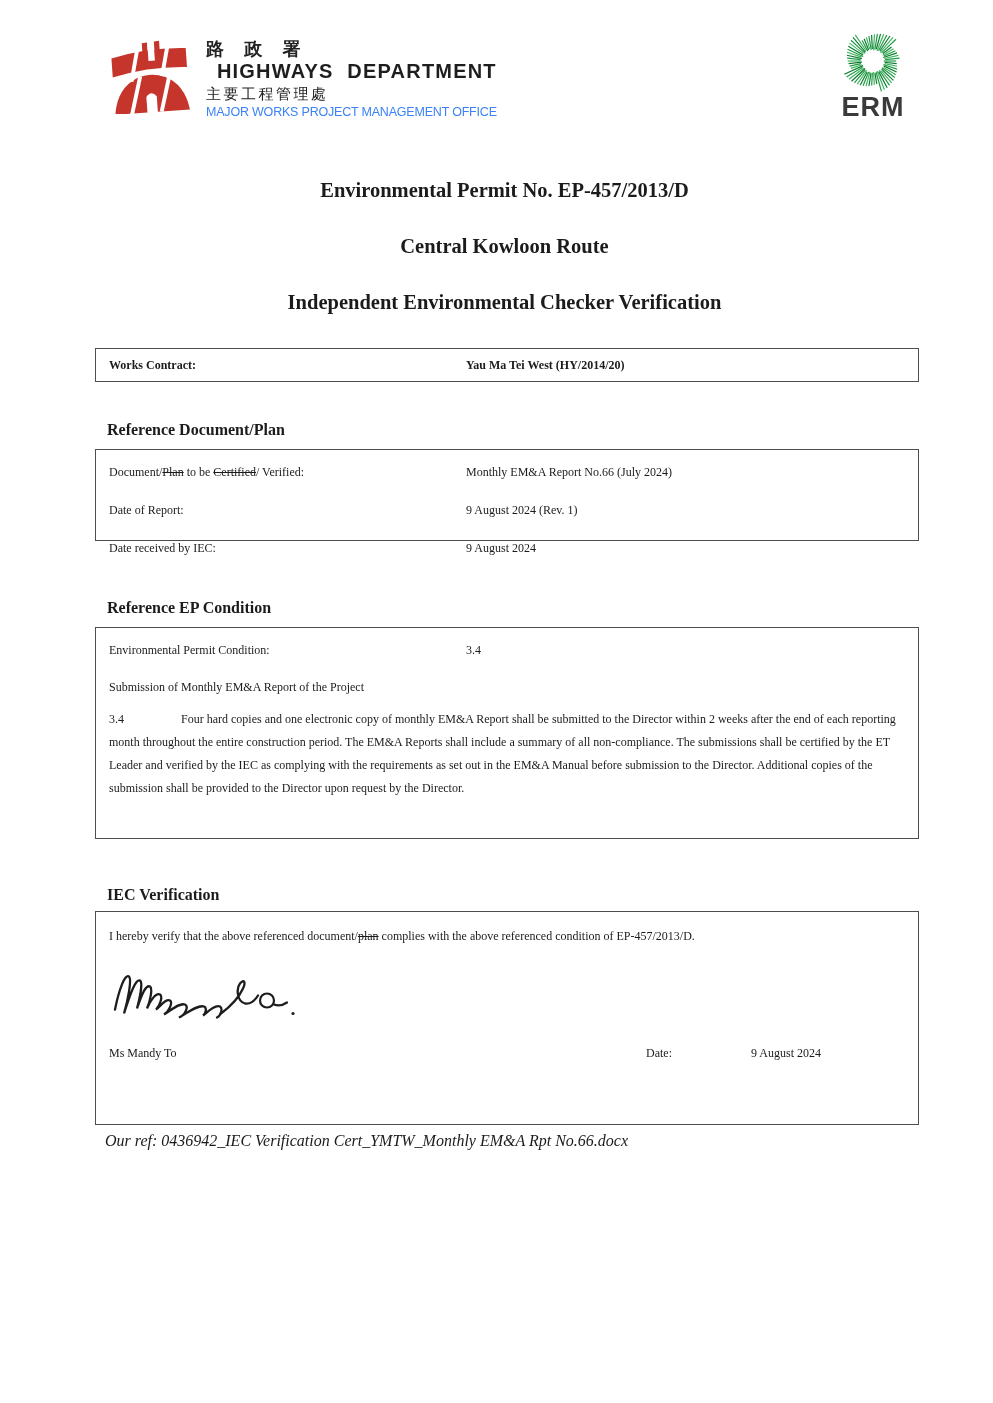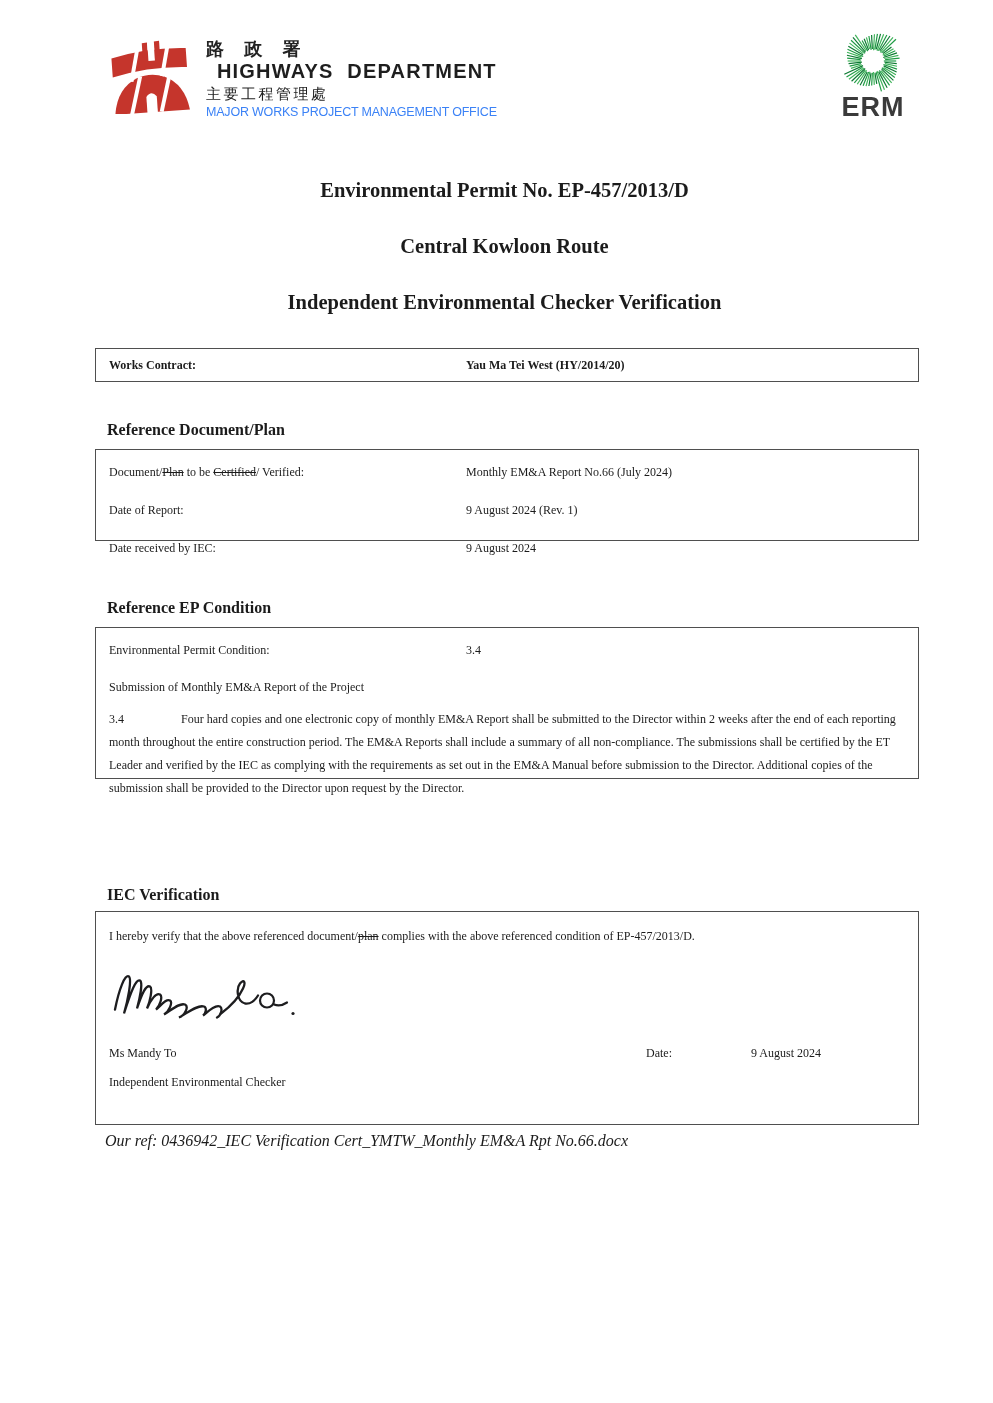--- a/index.html
+++ b/index.html
@@ -24,21 +24,21 @@
   .title-1 { top:179px; } .title-2 { top:235px; } .title-3 { top:291px; }
   
   .box { position:absolute; left:95px; width:824px; border:1.5px solid #4f4f4f; background:#fff; font-size:12px; }
   .section-heading { position:absolute; left:107px; font-size:16px; font-weight:bold; }
   .works-box { top:348px; height:34px; display:flex; align-items:center; padding:0 13px; font-weight:bold; }
   .label-col { width:357px; flex:0 0 357px; }
   .h-refdoc { top:421px; }
   .refdoc-box { top:449px; height:92px; padding:12px 13px 0 13px; }
   .trow { display:flex; margin-bottom:17px; line-height:21px; }
   .h-epcond { top:599px; }
-  .ep-box { top:627px; height:152px; padding:12px 13px 0 13px; }
+  .ep-box { top:627px; height:212px; padding:12px 13px 0 13px; }
   .ep-title { margin-top:16px; line-height:21px; }
   .clause { margin-top:10px; line-height:23px; text-align:left; }
   .clause-num { display:inline-block; width:72px; }
   .h-iec { top:886px; }
   .iec-box { top:911px; height:214px; padding:12px 13px 0 13px; }
   .statement { line-height:24px; }
   .signature { margin-top:13px; height:63px; }
   .signature svg { height:63px; display:block; }
   .sign-row { display:flex; margin-top:19px; line-height:21px; }
   .sign-name { flex:0 0 537px; }
@@ -193,18 +193,17 @@
           <path stroke-width="2.2" d="M165,43 C170,45 175,43 178,41"></path>
           <circle cx="184" cy="52" r="1.6" fill="#1d1d1f" stroke="none"></circle>
         </g>
       </svg>
     </div>
     <div class="sign-row">
       <div class="sign-name">Ms Mandy To</div>
       <div class="date-label">Date:</div>
       <div>9 August 2024</div>
     </div>
-    <div class="sign-title">Independent Environmental Checker</div>
   </div>
 
   <div class="our-ref">Our ref: 0436942_IEC Verification Cert_YMTW_Monthly EM&amp;A Rpt No.66.docx</div>
 
 </div>
 
 </body></html>

